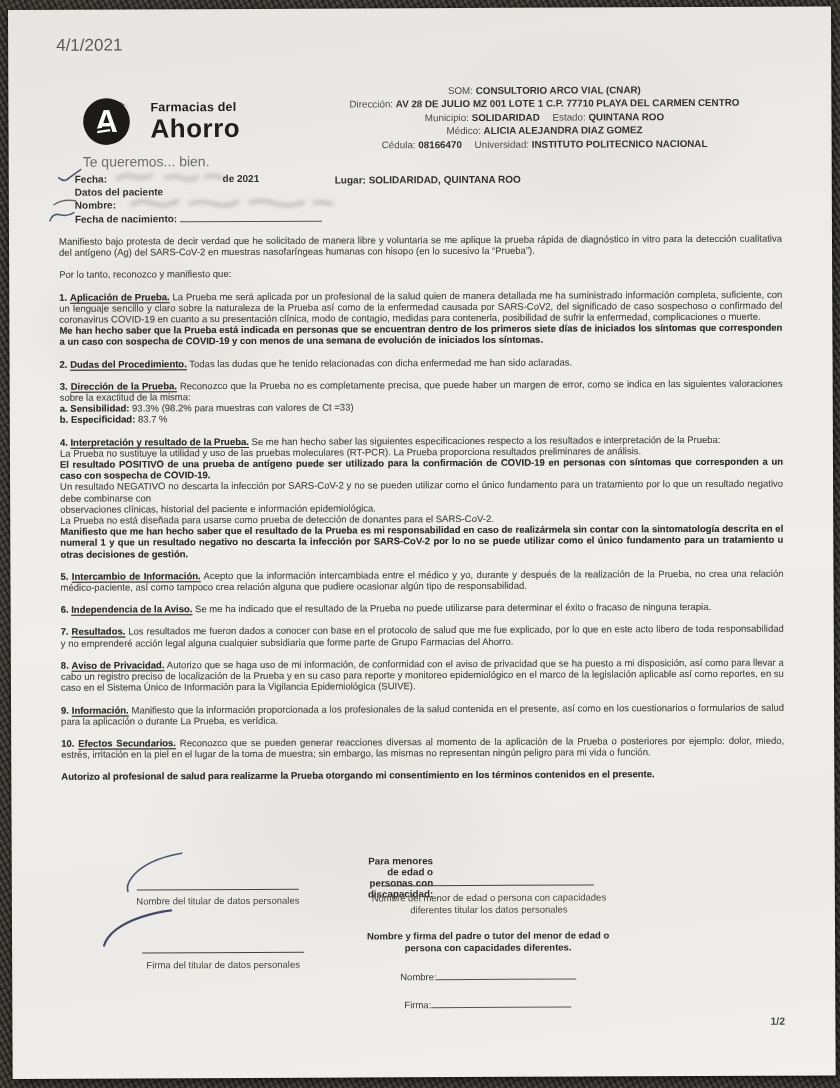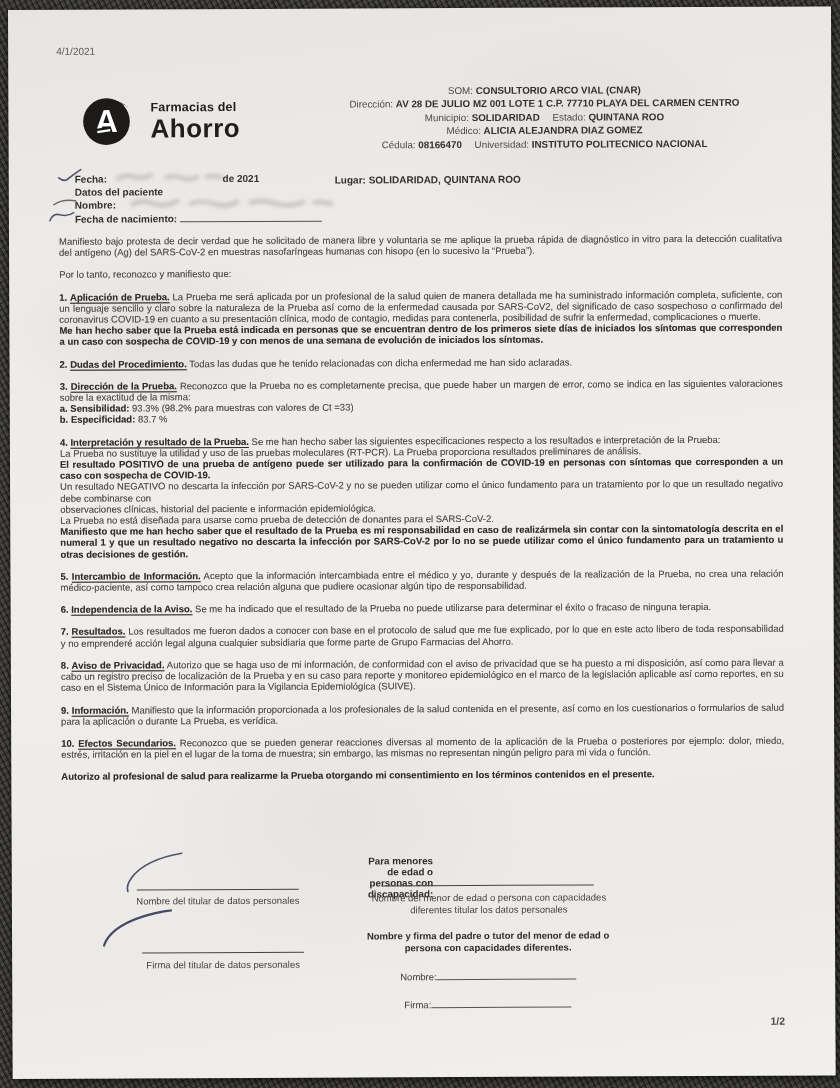--- a/index.html
+++ b/index.html
@@ -16,21 +16,21 @@
     background:linear-gradient(173deg,#e6e5e2 0%,#ecebe8 22%,#efeeeb 55%,#eceae6 82%,#f1f0ed 100%);
     box-shadow:2px 3px 9px rgba(0,0,0,0.55), -1px 0 3px rgba(0,0,0,0.35);
     transform:rotate(-0.25deg);transform-origin:top left;
     color:#46443f;
   }
   .mottle{position:absolute;inset:0;pointer-events:none;
     background:
       radial-gradient(220px 120px at 18% 30%, rgba(160,158,152,0.14), transparent 70%),
       radial-gradient(260px 160px at 70% 12%, rgba(170,168,162,0.12), transparent 70%),
       radial-gradient(300px 200px at 40% 75%, rgba(165,163,158,0.10), transparent 70%);}
-  .photo-date{position:absolute;left:48px;top:36px;font-size:10px;color:#5b5955;}
+  .photo-date{position:absolute;left:48px;top:26px;font-size:17px;color:#5b5955;}
   
   .logo{position:absolute;left:70px;top:84px;width:230px;}
   .logo-row{display:flex;align-items:center;}
   .logo-mark{width:56px;height:56px;flex:0 0 auto;}
   .logo-words{margin-left:16px;line-height:1;}
   .logo-top{font-size:12.5px;font-weight:bold;color:#1f1e1c;letter-spacing:0.2px;}
   .logo-bottom{font-size:26px;font-weight:bold;color:#1f1e1c;letter-spacing:0.5px;margin-top:1px;}
   .logo-tagline{font-size:14px;color:#6e6c68;margin-top:4px;margin-left:4px;}
   
   .clinic{position:absolute;left:250px;top:76px;width:572px;text-align:center;
@@ -79,20 +79,21 @@
         <text x="30" y="41" font-size="34" font-weight="bold" text-anchor="middle" fill="#ffffff" font-family="Liberation Sans, sans-serif">A</text>
         <rect x="13" y="37" width="22" height="4.5" fill="#1c1b19" transform="rotate(-8 24 39)"></rect>
         <rect x="20" y="39" width="14" height="2.5" fill="#ffffff" transform="rotate(-8 27 40)"></rect>
         <path d="M41 8 q9 4 11 14 q-2-12-11-14z" fill="#1c1b19"></path>
       </svg>
       <div class="logo-words">
         <div class="logo-top">Farmacias del</div>
         <div class="logo-bottom">Ahorro</div>
       </div>
     </div>
+    <div class="logo-tagline">Te queremos... bien.</div>
   </div>
 
   <div class="clinic">
     <div>
       <span class="lbl">SOM:</span>
       <span class="val">CONSULTORIO ARCO VIAL (CNAR)</span>
     </div>
     <div>
       <span class="lbl">Dirección:</span>
       <span class="val">AV 28 DE JULIO MZ 001 LOTE 1 C.P. 77710 PLAYA DEL CARMEN CENTRO</span>

